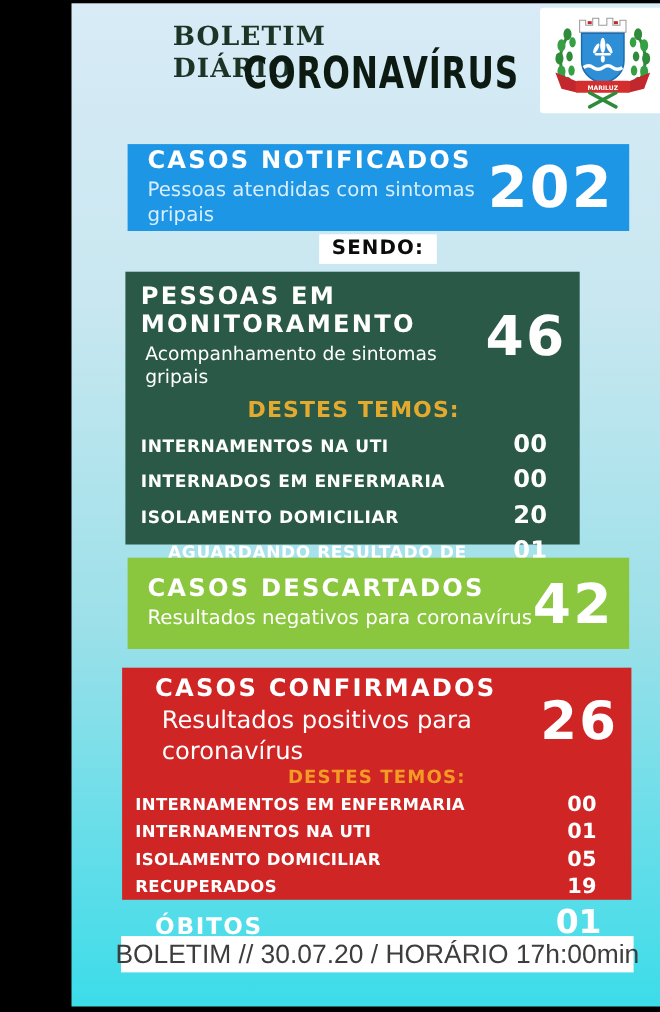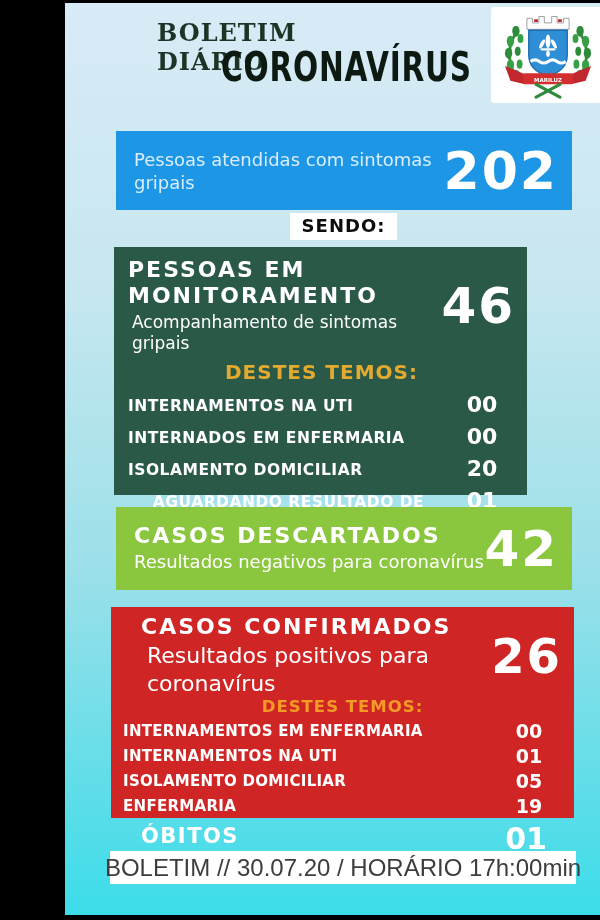--- a/index.html
+++ b/index.html
@@ -65,21 +65,21 @@
   .card-lgreen .big-num{font-size:50px;}
   
   .card-red{left:46px;top:604px;width:463px;height:211px;background:#d02525;padding:7px 12px 6px 12px;}
   .card-red .card-title{margin-left:18px;}
   .card-red .card-subtitle{margin-left:24px;font-size:22px;}
   .card-red .big-num{font-size:48px;}
   .card-red .section-label{color:#f49b26;font-size:16.5px;margin-top:0;}
   .card-red .stat-row{margin-top:6px;}
   .card-red .stat-label{font-size:15px;letter-spacing:.3px;}
   .card-red .stat-value{font-size:19px;}
-  .obitos-row{display:flex;align-items:flex-start;margin-top:8px;}
+  .obitos-row{display:flex;align-items:flex-end;margin-top:8px;}
   .obitos-label{flex:1;font-weight:bold;font-size:21px;letter-spacing:1.5px;margin-left:18px;}
   .obitos-value{width:72px;text-align:center;font-weight:bold;font-size:30px;line-height:1;}
   
   .footer{
     position:absolute;left:45px;top:848px;width:466px;height:33px;background:#fff;
     display:flex;align-items:center;justify-content:center;
     font-family:"Liberation Sans",sans-serif;font-size:24px;color:#3d3d3d;white-space:nowrap;
   }
 </style>
 </head>
@@ -135,20 +135,21 @@
         <rect x="28" y="68" width="54" height="12" rx="2" fill="#d32f2f"></rect>
         <text x="55" y="77" font-size="6" font-weight="bold" fill="#ffffff" text-anchor="middle" font-family="DejaVu Sans, sans-serif">MARILUZ</text>
 
         <path d="M42,94 L68,80 M42,80 L68,94" stroke="#2e8b3a" stroke-width="3.4" stroke-linecap="round"></path>
       </svg>
     </div>
 
     <div class="card card-blue">
       <div class="card-head">
         <div class="card-titles">
+          <div class="card-title">CASOS NOTIFICADOS</div>
           <div class="card-subtitle">Pessoas atendidas com sintomas gripais</div>
         </div>
         <div class="big-num">202</div>
       </div>
     </div>
 
     <div class="sendo">SENDO:</div>
 
     <div class="card card-dgreen">
       <div class="card-head">
@@ -202,21 +203,21 @@
       </div>
       <div class="stat-row">
         <div class="stat-label">INTERNAMENTOS NA UTI</div>
         <div class="stat-value">01</div>
       </div>
       <div class="stat-row">
         <div class="stat-label">ISOLAMENTO DOMICILIAR</div>
         <div class="stat-value">05</div>
       </div>
       <div class="stat-row">
-        <div class="stat-label">ENFERMARIA</div>
+        <div class="stat-label">RECUPERADOS</div>
         <div class="stat-value">19</div>
       </div>
       <div class="obitos-row">
         <div class="obitos-label">ÓBITOS</div>
         <div class="obitos-value">01</div>
       </div>
     </div>
 
     <div class="footer">
       <span>BOLETIM // 30.07.20 / HORÁRIO 17h:00min</span>

